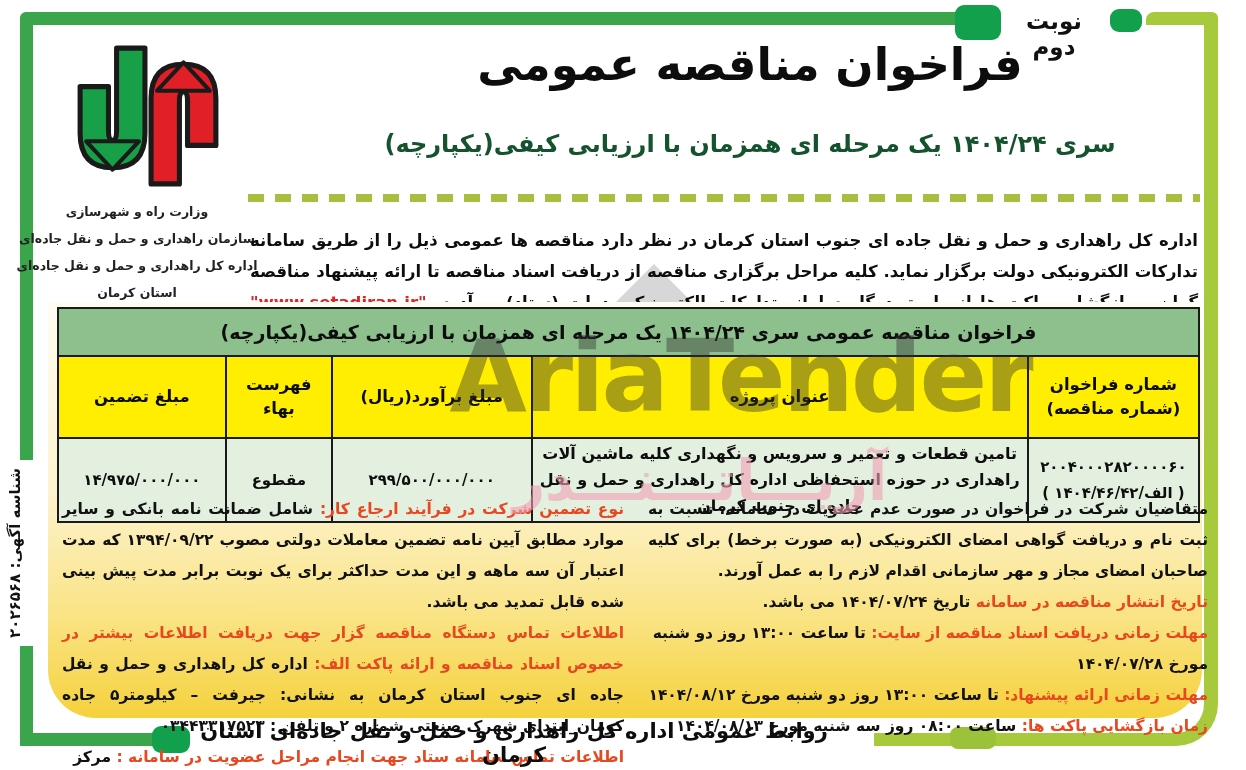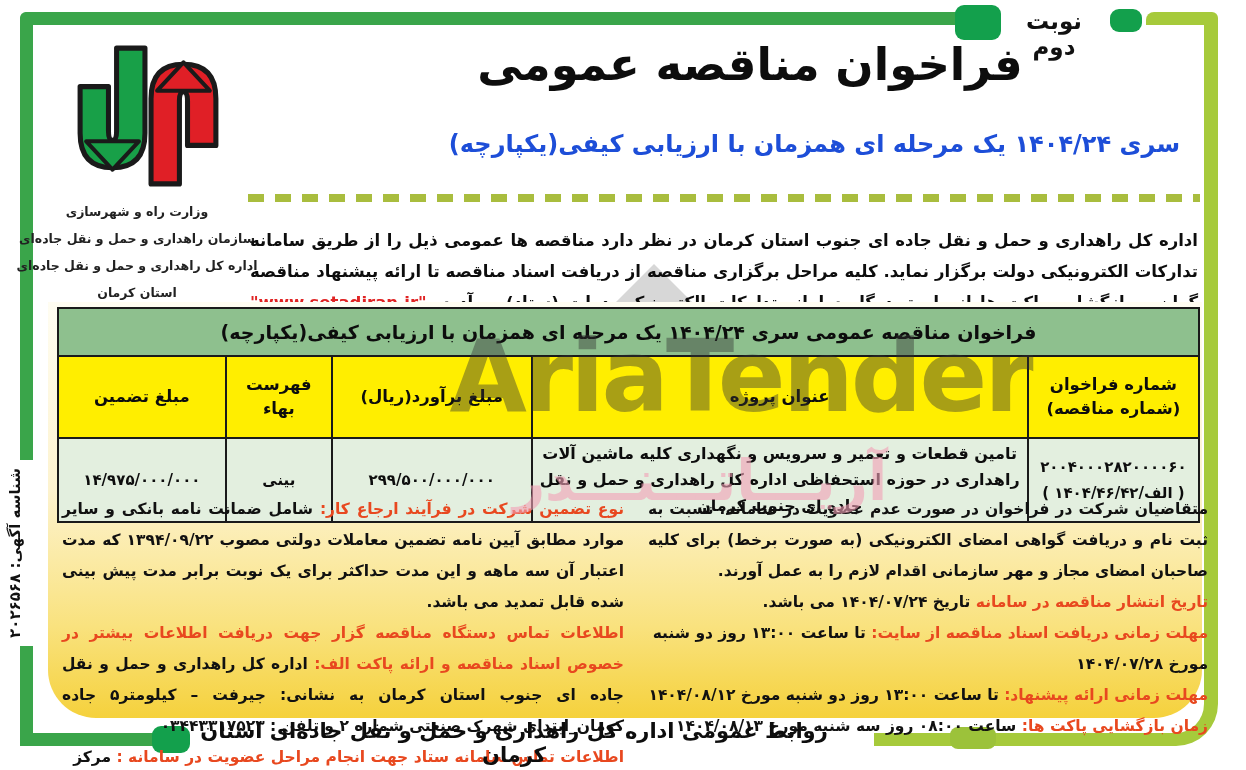--- a/index.html
+++ b/index.html
@@ -18,22 +18,22 @@
   .lime-frame{position:absolute;left:1146px;top:12px;width:72px;height:734px;box-sizing:border-box;
       border-top:13px solid #a6ca3b;border-right:14px solid #a6ca3b;border-bottom:13px solid #a6ca3b;
       border-radius:8px 6px 42px 0;}
   .lime-ext{position:absolute;left:874px;top:733px;width:276px;height:13px;background:#a6ca3b;}
   .lime-tab{position:absolute;left:950px;top:727px;width:46px;height:22px;background:#9cc23a;border-radius:8px;}
   
   .round-label{position:absolute;left:1002px;top:8px;width:104px;text-align:center;
       font-size:23px;font-weight:bold;color:#111;}
   .page-title{position:absolute;left:320px;top:38px;width:860px;text-align:center;
       font-size:45px;font-weight:bold;color:#0d0d0d;letter-spacing:-1px;}
-  .page-subtitle{position:absolute;left:320px;top:130px;width:860px;text-align:right;
-      font-size:24px;font-weight:bold;color:#1d4ed8;}
+  .page-subtitle{position:absolute;left:320px;top:130px;width:860px;text-align:center;
+      font-size:24px;font-weight:bold;color:#14532d;}
   .dashes{position:absolute;left:248px;top:194px;width:952px;height:8px;
       background:repeating-linear-gradient(90deg,#a9bd3e 0 16px,transparent 16px 27px);}
   .logo{position:absolute;left:62px;top:40px;width:172px;height:152px;}
   .org{position:absolute;left:16px;top:198px;width:242px;text-align:center;
       font-size:12.5px;font-weight:bold;color:#222;line-height:27px;}
   .intro{position:absolute;left:250px;top:208px;width:948px;font-size:16.5px;font-weight:bold;
       color:#0d0d0d;line-height:31px;text-align:justify;}
   .intro .url{color:#e02424;text-decoration:none;direction:ltr;unicode-bidi:embed;}
   
   .panel{position:absolute;left:48px;top:302px;width:1154px;height:416px;
@@ -134,21 +134,21 @@
       <th>فهرست بهاء</th>
       <th>مبلغ تضمین</th>
     </tr>
     <tr class="t-row">
       <td>
         <div>۲۰۰۴۰۰۰۲۸۲۰۰۰۰۶۰</div>
         <div dir="ltr">( ۱۴۰۴/۴۶/الف/۴۲ )</div>
       </td>
       <td class="proj">تامین قطعات و تعمیر و سرویس و نگهداری کلیه ماشین آلات راهداری در حوزه استحفاظی اداره کل راهداری و حمل و نقل جاده ای جنوب کرمان</td>
       <td>۲۹۹/۵۰۰/۰۰۰/۰۰۰</td>
-      <td>بینی</td>
+      <td>مقطوع</td>
       <td>۱۴/۹۷۵/۰۰۰/۰۰۰</td>
     </tr>
   </tbody>
     </table>
 
   <div class="wm-en">AriaTender</div>
   <div class="wm-fa">آریـــاتـــنـــدر</div>
 
   <div class="col col-right">
     <p class="just">متقاضیان شرکت در فراخوان در صورت عدم عضویت در سامانه، نسبت به ثبت نام و دریافت گواهی امضای الکترونیکی (به صورت برخط) برای کلیه صاحبان امضای مجاز و مهر سازمانی اقدام لازم را به عمل آورند.</p>

